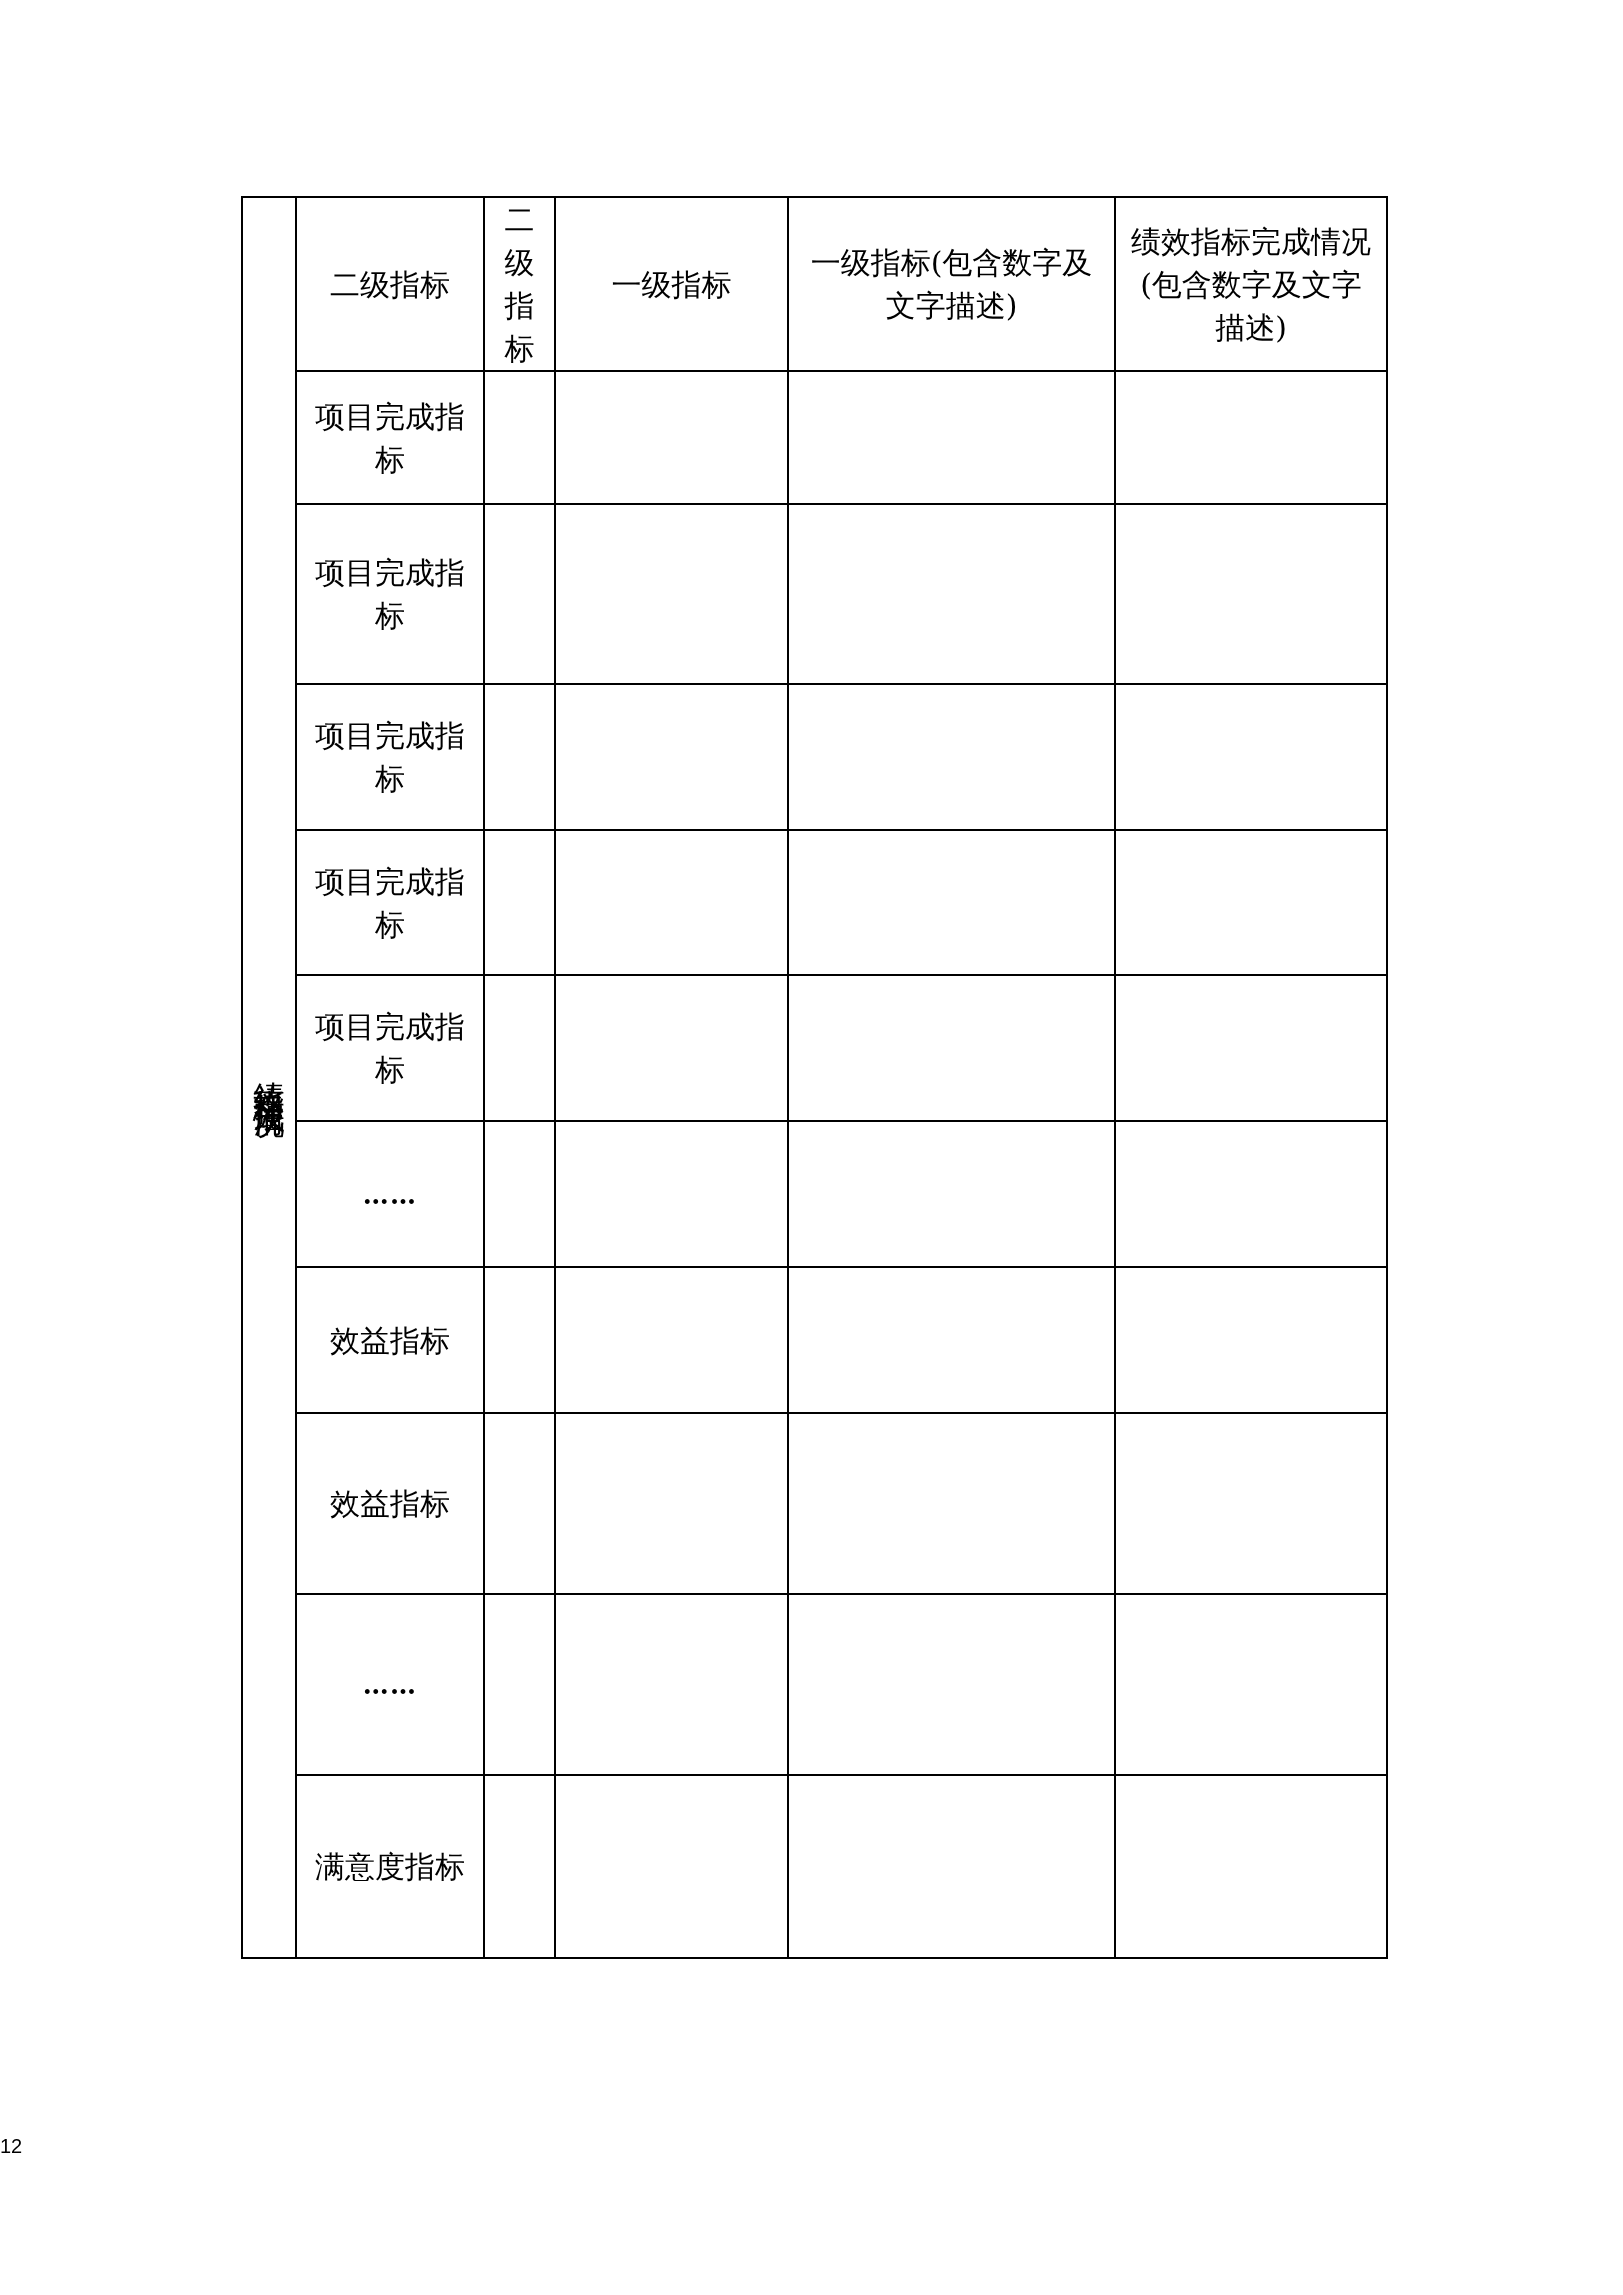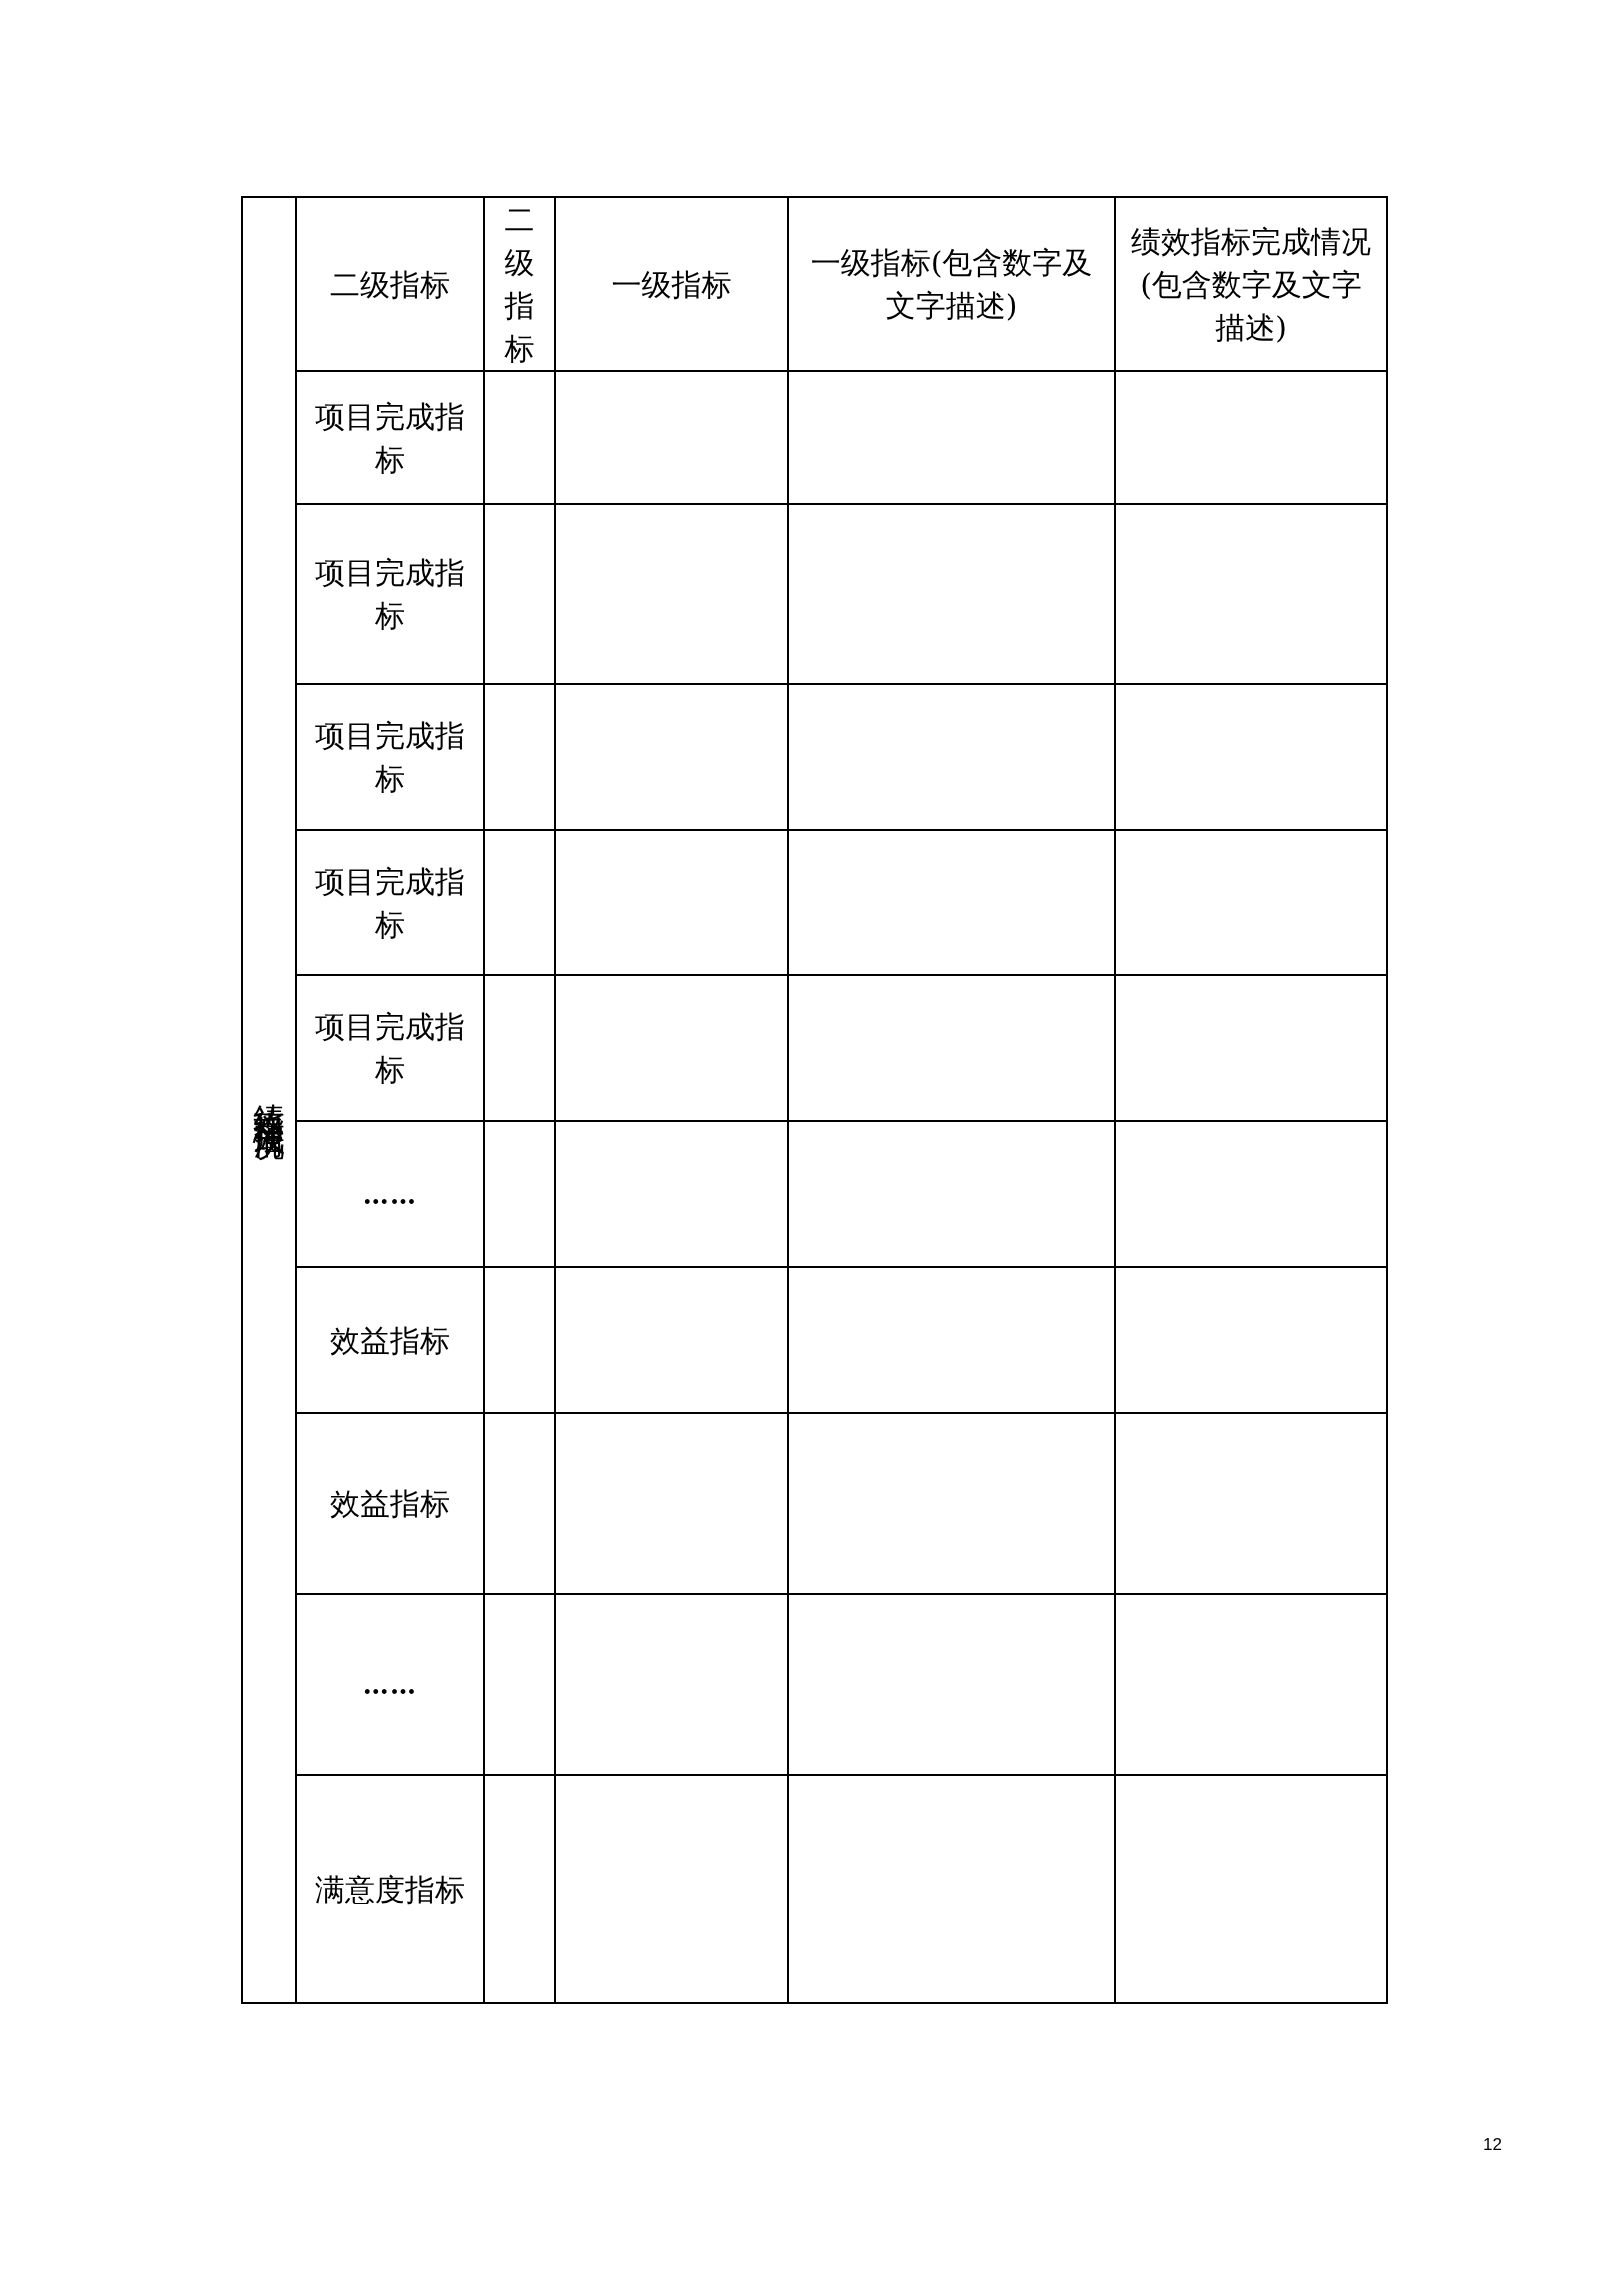--- a/index.html
+++ b/index.html
@@ -6,22 +6,22 @@
   body { width:1623px; height:2295px; position:relative; overflow:hidden;
          font-family: "DejaVu Serif", "Liberation Serif", serif; color:#000; }
   .tbl { position:absolute; left:241px; top:196px; border-collapse:collapse; table-layout:fixed; }
   .tbl td { border:2.6px solid #000; padding:0; text-align:center; vertical-align:middle;
             font-size:30px; line-height:43px; }
   .side { writing-mode: vertical-rl; text-orientation: upright; letter-spacing:3.9px;
           font-size:31px; line-height:43px; }
   .hdr { font-size:30px; line-height:42px; }
   .cell-text { display:inline-block; padding:0 9.2px; }
   .dots { letter-spacing:1.3px; font-weight:bold; font-size:26px; }
-  .page-num { position:absolute; top:2135px; left:0; width:1502px; text-align:right;
-              font-family:"Liberation Sans", sans-serif; font-size:17px; }
+  .page-num { position:absolute; top:2135px; left:0; width:1502px; text-align:left;
+              font-family:"Liberation Sans", sans-serif; font-size:20px; }
 </style>
 </head>
 <body>
 
 <table class="tbl">
   <colgroup>
     <col style="width:54px">
     <col style="width:188px">
     <col style="width:71px">
     <col style="width:233px">
@@ -95,21 +95,21 @@
     <td></td>
     <td></td>
   </tr>
   <tr style="height:181px">
     <td><span class="cell-text dots">……</span></td>
     <td></td>
     <td></td>
     <td></td>
     <td></td>
   </tr>
-  <tr style="height:228px">
+  <tr style="height:183px">
     <td><span class="cell-text">满意度指标</span></td>
     <td></td>
     <td></td>
     <td></td>
     <td></td>
   </tr>
 </tbody>
   </table>
 
 <div class="page-num">12</div>

